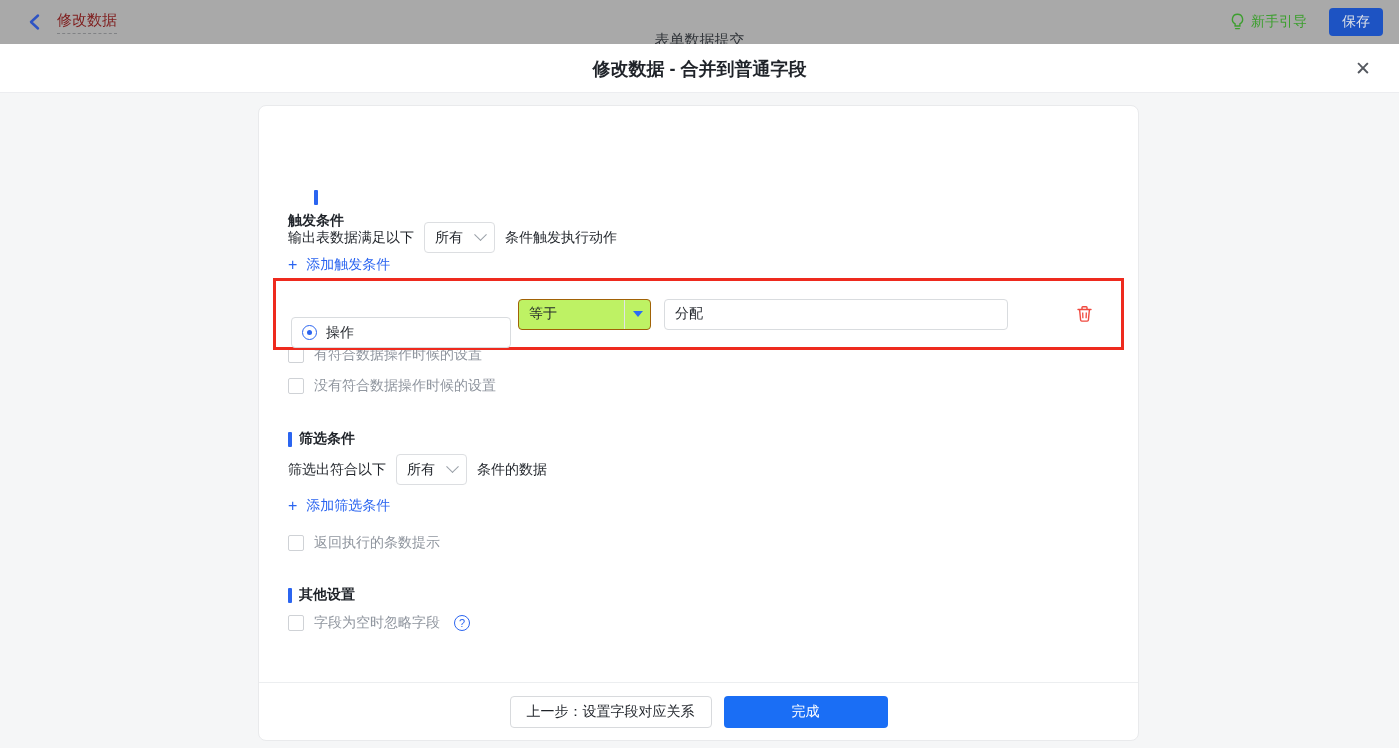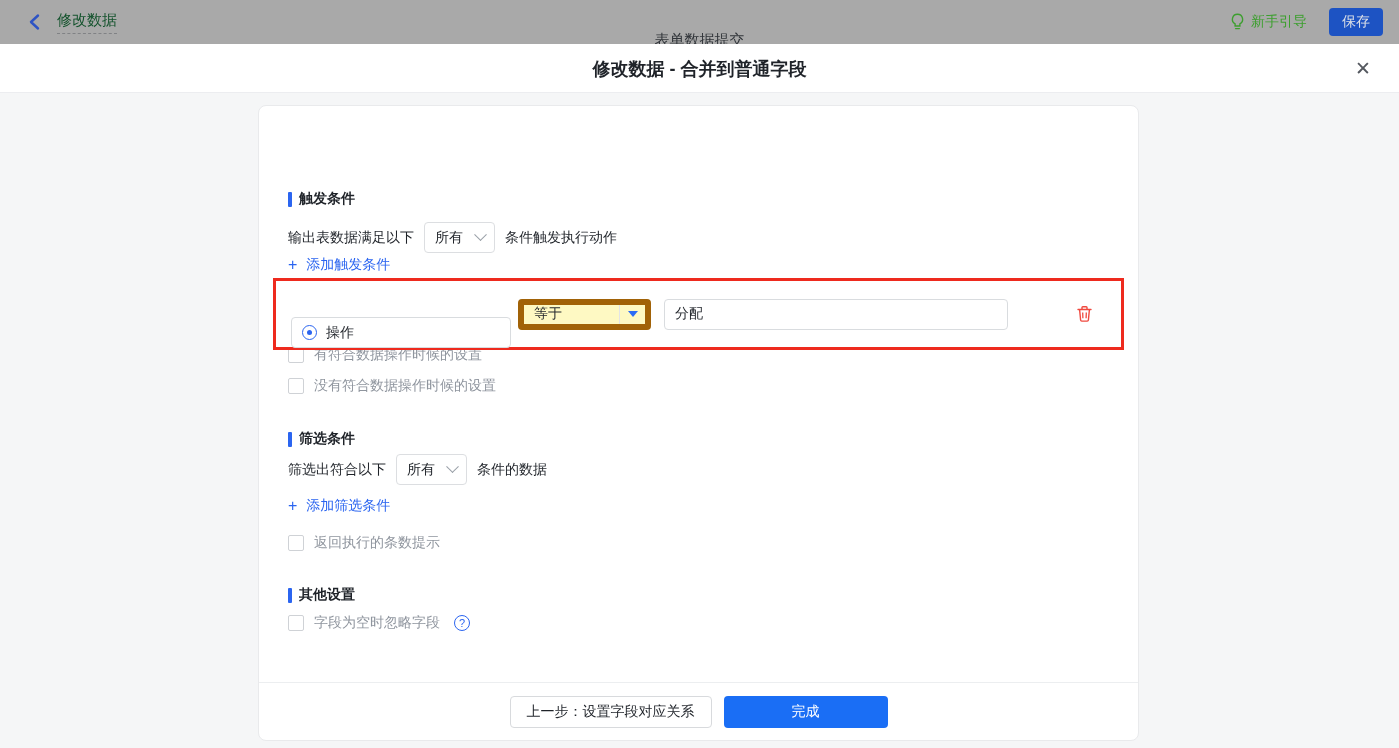--- a/index.html
+++ b/index.html
@@ -12,21 +12,21 @@
 
   
   .topbar {
     position:absolute; top:0; left:0; width:1399px; height:44px;
     background:#a9a9a9; display:flex; align-items:center;
   }
   .topbar-left { position:absolute; left:26px; top:0; height:44px; display:flex; align-items:center; gap:13px; }
   .back-chevron { width:18px; height:18px; display:inline-block; cursor:pointer; }
   .back-chevron svg { display:block; }
   .topbar-back-label {
-    color:#14532d; font-size:15px; padding-bottom:3px;
+    color:#7f1d1d; font-size:15px; padding-bottom:3px;
     border-bottom:1px dashed #808285; cursor:pointer;
   }
   .topbar-title {
     position:absolute; left:0; right:0; text-align:center;
     color:#303439; font-size:15px;margin-top:36px;
   }
   .topbar-right { position:absolute; right:16px; top:0; height:44px; display:flex; align-items:center; gap:22px; }
   .guide { display:flex; align-items:center; gap:6px; color:#3c9f2e; font-size:14px; cursor:pointer; }
   .guide svg { display:block; }
   .save-btn {
@@ -100,22 +100,22 @@
     display:flex; align-items:center; padding:0 10px; gap:9px; font-size:14px; color:#1f2329;
   }
   .field-input.first { width:220px;margin-top:37px; }
   .field-input.value { width:344px; margin-left:13px; }
   .radio-dot-icon {
     width:15px; height:15px; border:1.5px solid #2b65f0; border-radius:50%;
     display:flex; align-items:center; justify-content:center; flex:none;
   }
   .radio-dot-icon::after { content:""; width:5px; height:5px; border-radius:50%; background:#2b65f0; }
   .op-select {
-    width:133px; height:31px; margin-left:7px; border:6px solid #a16207; border-radius:4px;
-    display:flex; align-items:stretch; background:#fef9c3; cursor:pointer;
+    width:133px; height:31px; margin-left:7px; border:1px solid #a16207; border-radius:4px;
+    display:flex; align-items:stretch; background:#bef264; cursor:pointer;
   }
   .op-select .op-text { flex:1; display:flex; align-items:center; padding-left:10px; font-size:14px; }
   .op-select .caret-cell {
     width:26px; border-left:1px solid #e2e4e7; display:flex; align-items:center; justify-content:center;
   }
   .caret-solid {
     width:0; height:0; border-left:5px solid transparent; border-right:5px solid transparent;
     border-top:6px solid #2b6cf5;
   }
   .trash-icon { margin-left:auto; margin-right:28px; cursor:pointer; }
@@ -178,21 +178,21 @@
 
 <div class="dialog-header">
   <div class="dialog-title">修改数据 - 合并到普通字段</div>
   <div class="dialog-close">✕</div>
 </div>
 
 <div class="modal-body">
   <div class="card">
 
 
-    <div class="section-title" style="left:29px; top:84px;">
+    <div class="section-title" style="left:29px; top:84px;flex-direction:column;">
       <span class="section-bar"></span>
       <span class="section-label">触发条件</span>
     </div>
 
     <div class="inline-row" style="left:29px; top:116px; gap:10px;">
       <span class="text-dark">输出表数据满足以下</span>
       <span class="mini-select">
         <span class="val">所有</span>
         <span class="chevron-down"></span>
       </span>

